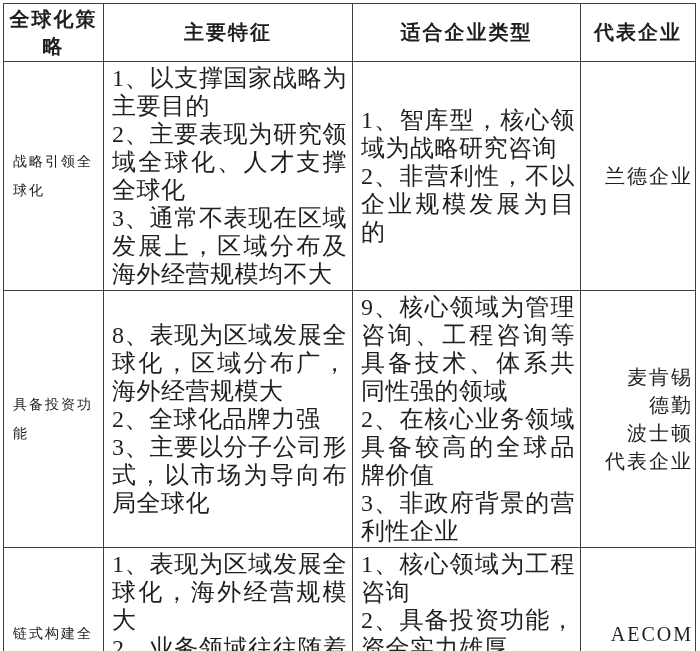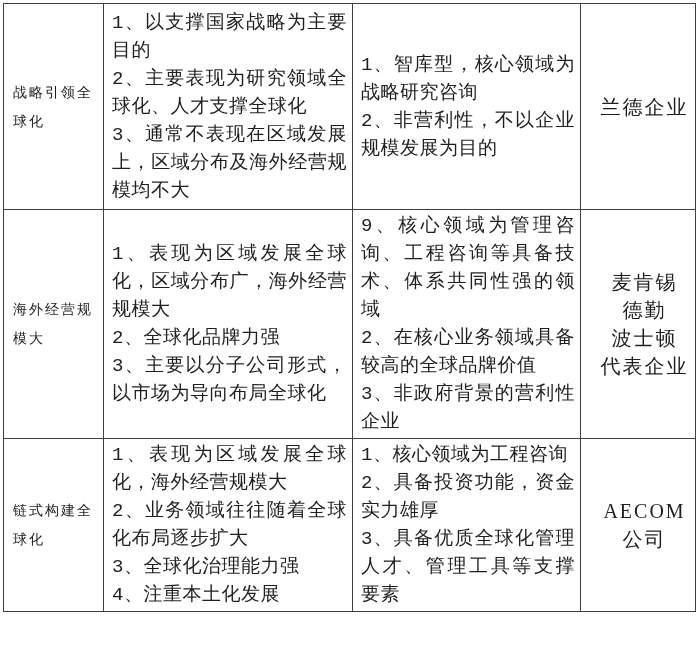--- a/index.html
+++ b/index.html
@@ -51,63 +51,68 @@
     padding: 0 2px;
   }
   td.strategy-cell {
     font-size: 14px;
     letter-spacing: 2px;
     line-height: 29px;
     text-align: left;
     padding: 0 2px 0 9px;
   }
   td.features-cell, td.suitable-cell {
-    font-size: 19px;
+    font-size: 24px;
     line-height: 28px;
     letter-spacing: 0.5px;
     text-align: justify;
     padding: 2px 5px 2px 8px;
     white-space: pre-line;
-    font-family: Liberation Mono, monospace;
   }
   td.repr-cell {
     font-size: 20px;
     letter-spacing: 2px;
     line-height: 28px;
-    text-align: center;
+    text-align: right;
     padding: 0 2px 0 15px;
     white-space: pre-line;
   }
 </style>
 </head>
 <body>
 
 <div class="table-wrap">
   <table class="strategy-table">
     <colgroup>
       <col class="c-strategy">
       <col class="c-features">
       <col class="c-suitable">
       <col class="c-repr">
     </colgroup>
     <tbody>
+      <tr class="header-row">
+        <th>全球化策略</th>
+        <th>主要特征</th>
+        <th>适合企业类型</th>
+        <th>代表企业</th>
+      </tr>
 
       <tr class="row-0">
         <td class="strategy-cell">战略引领全球化</td>
         <td class="features-cell">1、以支撑国家战略为主要目的
 2、主要表现为研究领域全球化、人才支撑全球化
 3、通常不表现在区域发展上，区域分布及海外经营规模均不大</td>
         <td class="suitable-cell">1、智库型，核心领域为战略研究咨询
 2、非营利性，不以企业规模发展为目的</td>
         <td class="repr-cell">兰德企业</td>
       </tr>
 
       <tr class="row-1">
-        <td class="strategy-cell">海外经营规模大</td>
-        <td class="features-cell">1、表现为区域发展全球化，区域分布广，海外经营规模大
+        <td class="strategy-cell">具备投资功能</td>
+        <td class="features-cell">8、表现为区域发展全球化，区域分布广，海外经营规模大
 2、全球化品牌力强
 3、主要以分子公司形式，以市场为导向布局全球化</td>
         <td class="suitable-cell">9、核心领域为管理咨询、工程咨询等具备技术、体系共同性强的领域
 2、在核心业务领域具备较高的全球品牌价值
 3、非政府背景的营利性企业</td>
         <td class="repr-cell">麦肯锡
 德勤
 波士顿
 代表企业</td>
       </tr>

